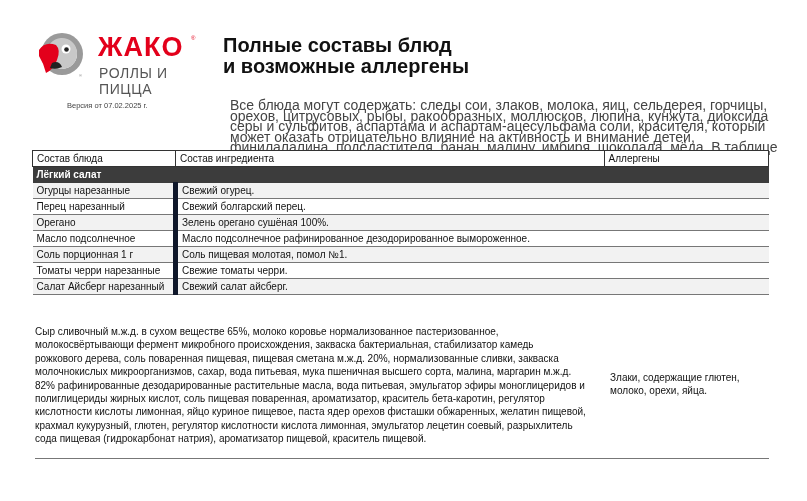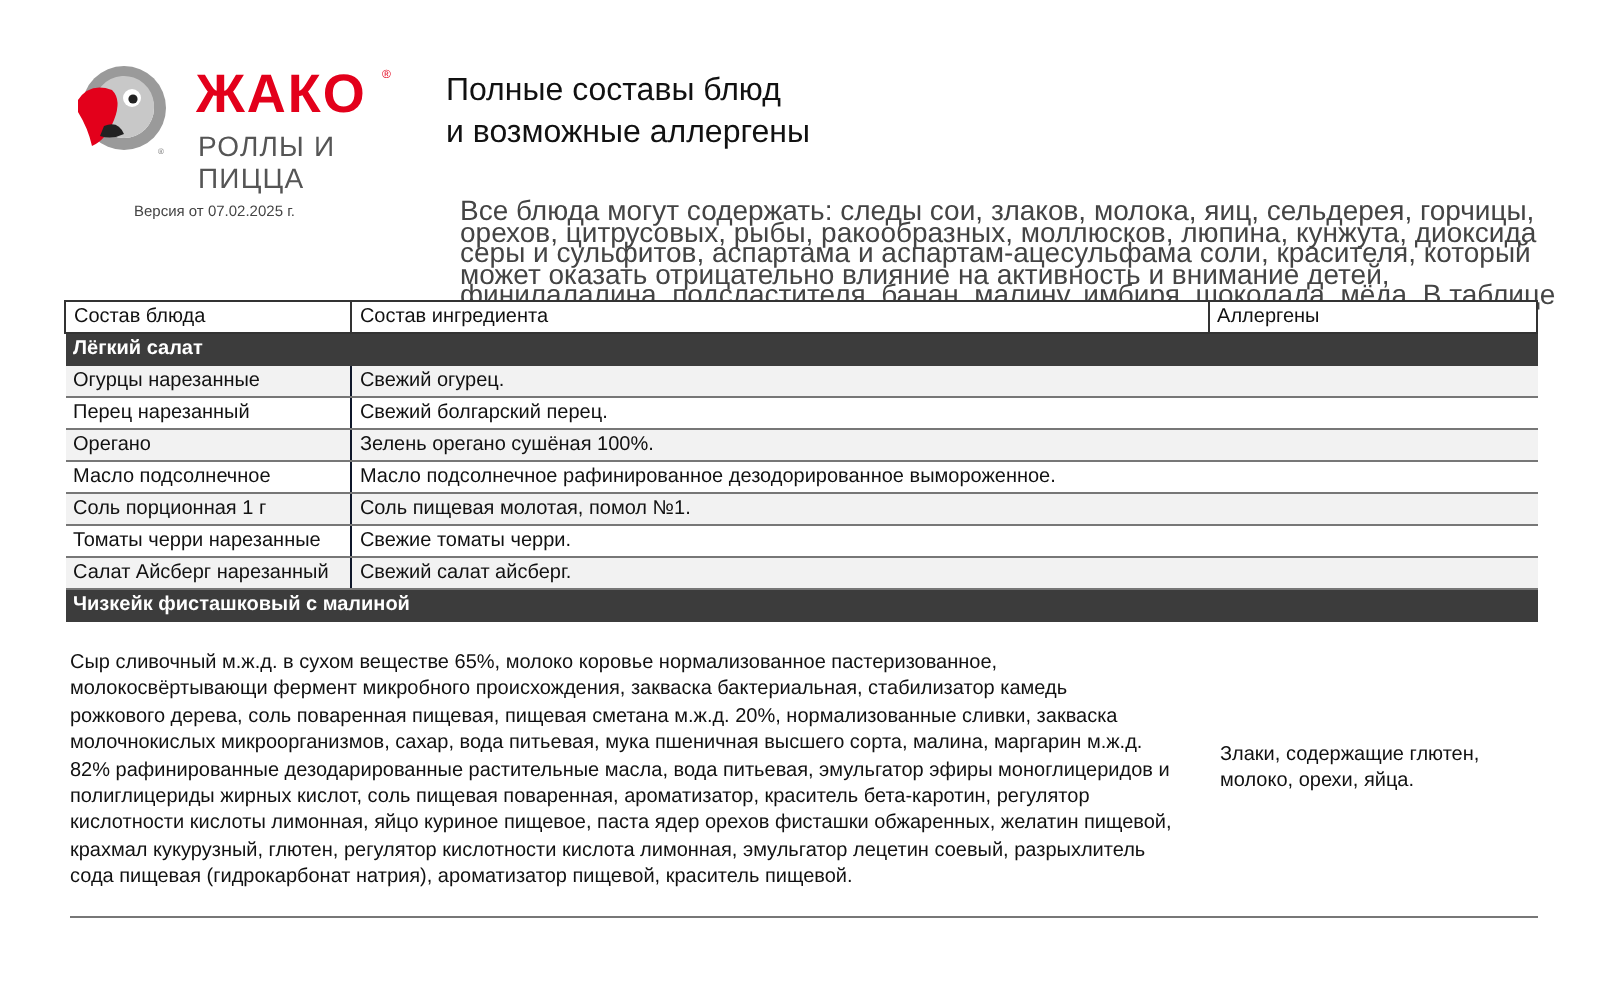--- a/index.html
+++ b/index.html
@@ -5,35 +5,35 @@
   * { box-sizing: border-box; margin: 0; padding: 0; }
   html, body { width: 807px; height: 501px; background: #ffffff; overflow: hidden; }
   body { font-family: "Liberation Sans", "DejaVu Sans", sans-serif; color: #111; position: relative; }
 
   .logo { position: absolute; left: 35px; top: 30px; width: 170px; height: 50px; }
   .logo svg.parrot { position: absolute; left: 0; top: 0; width: 50px; height: 50px; }
   .brand-name { position: absolute; left: 63px; top: 4px; font-size: 27px; font-weight: bold; color: #e3001b; letter-spacing: 1px; line-height: 27px; }
   .brand-reg { position: absolute; left: 156px; top: 5px; font-size: 6px; color: #e3001b; }
   .brand-sub { position: absolute; left: 64px; top: 35px; font-size: 14px; font-weight: normal; color: #555; letter-spacing: 0.6px; }
 
-  .title { position: absolute; left: 223px; top: 35px; font-size: 16px; font-weight: normal; line-height: 21px; color: #111; }
+  .title { position: absolute; left: 223px; top: 35px; font-size: 20px; font-weight: bold; line-height: 21px; color: #111; }
 
   .version { position: absolute; left: 37px; top: 101px; font-size: 7.5px; color: #444; padding-left: 30px; }
   .notice { position: absolute; left: 230px; top: 100px; width: 555px; font-size: 14px; line-height: 10.5px; color: #444; }
 
   table.comp { position: absolute; left: 32px; top: 150px; width: 737px; border-collapse: collapse; font-size: 10px; }
   table.comp td { padding: 0 4px; height: 16px; line-height: 15px; white-space: nowrap; }
   .col1 { width: 143px; }
   .col2 { width: 429px; }
   .col3 { width: 165px; }
   tr.head td { border: 1px solid #333; background: #fff; color: #111; }
   tr.cat td { background: #3c3c3c; color: #fff; font-weight: bold; border-bottom: 1px solid #3c3c3c; margin-top: 28px; }
   tr.item td { border-bottom: 1px solid #777; }
   tr.item.alt td { background: #f2f2f2; }
-  tr.item td.c1 { border-right: 1px solid #0f172a; }
+  tr.item td.c1 { border-right: 5px solid #0f172a; }
 
   .big { position: absolute; left: 32px; top: 320px; width: 737px; }
   .big-ing { position: absolute; left: 3px; top: 5px; width: 560px; font-size: 10px; line-height: 13.4px; color: #111; }
   .big-all { position: absolute; left: 578px; top: 51px; width: 160px; font-size: 10px; line-height: 13.4px; color: #111; }
   .bottom-line { position: absolute; left: 35px; top: 458px; width: 734px; height: 1px; background: #777; }
 </style>
 </head>
 <body>
 
 <div class="logo">
@@ -98,23 +98,20 @@
   <tr class="item">
     <td class="c1">Томаты черри нарезанные</td>
     <td>Свежие томаты черри.</td>
     <td></td>
   </tr>
   <tr class="item alt">
     <td class="c1">Салат Айсберг нарезанный</td>
     <td>Свежий салат айсберг.</td>
     <td></td>
   </tr>
-  <tr class="cat">
-    <td colspan="3">Чизкейк фисташковый с малиной</td>
-  </tr>
 </tbody>
   </table>
 
 <div class="big">
   <div class="big-ing">
     <div>Сыр сливочный м.ж.д. в сухом веществе 65%, молоко коровье нормализованное пастеризованное,</div>
     <div>молокосвёртывающи фермент микробного происхождения, закваска бактериальная, стабилизатор камедь</div>
     <div>рожкового дерева, соль поваренная пищевая, пищевая сметана м.ж.д. 20%, нормализованные сливки, закваска</div>
     <div>молочнокислых микроорганизмов, сахар, вода питьевая, мука пшеничная высшего сорта, малина, маргарин м.ж.д.</div>
     <div>82% рафинированные дезодарированные растительные масла, вода питьевая, эмульгатор эфиры моноглицеридов и</div>

